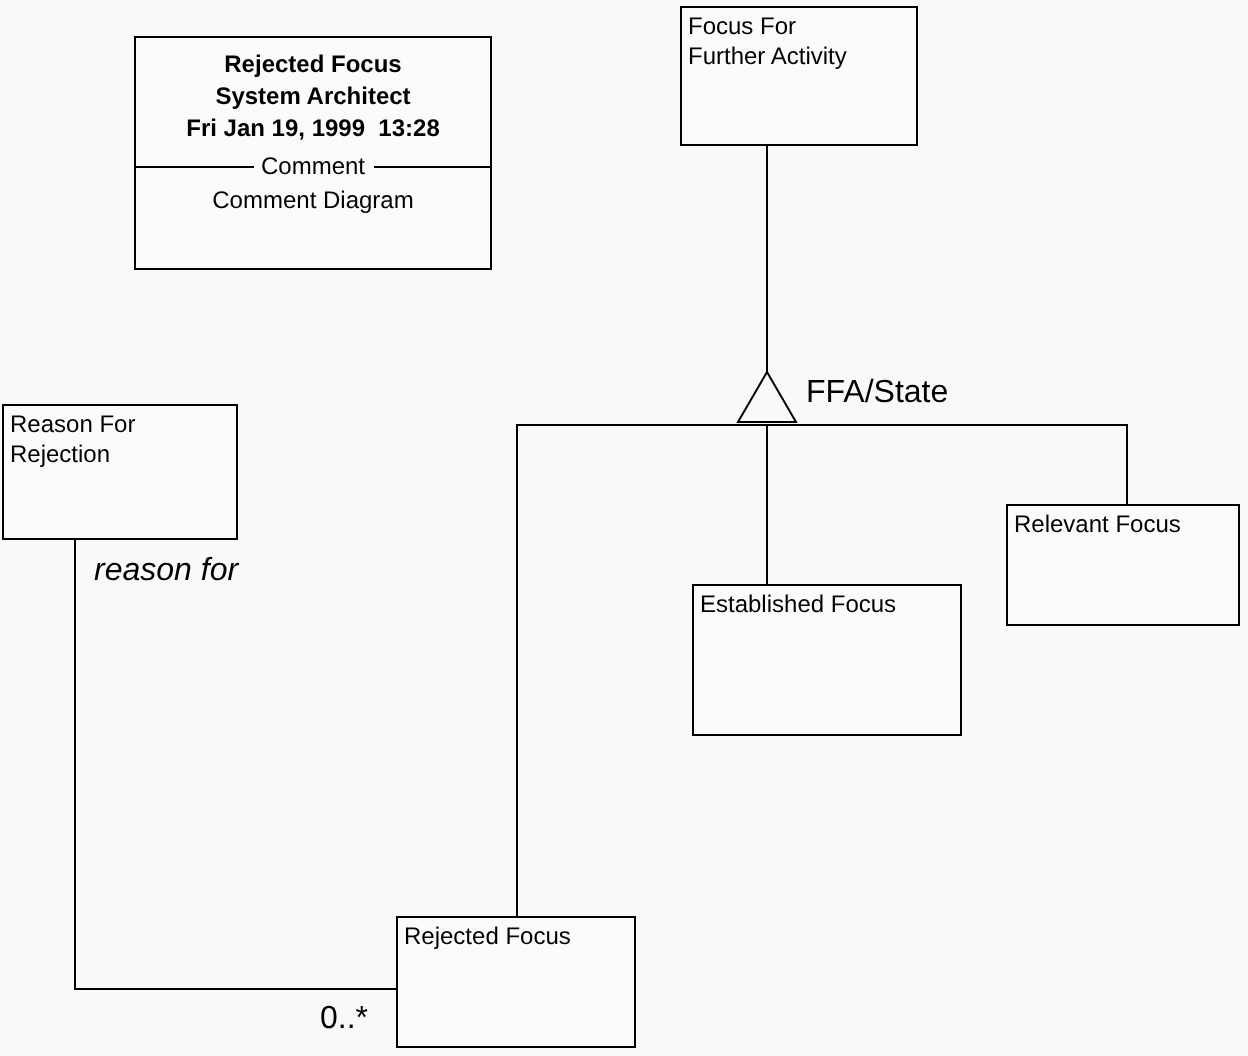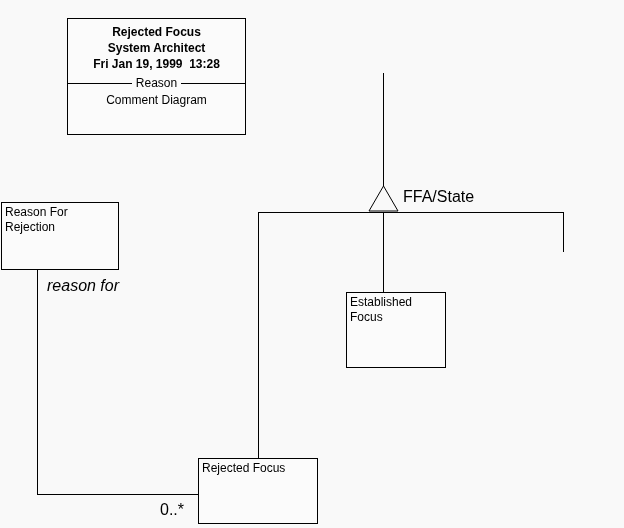--- a/index.html
+++ b/index.html
@@ -88,33 +88,40 @@
 
   <div class="lbl" style="left:403px; top:190px;">FFA/State</div>
   <div class="lbl italic" style="left:47px; top:279px;">reason for</div>
   <div class="lbl" style="left:160px; top:503px;">0..*</div>
 
   <div class="title-box">
     <div class="bold">Rejected Focus</div>
     <div class="bold">System Architect</div>
     <div class="bold pre">Fri Jan 19, 1999  13:28</div>
     <div class="divider">
-      <span>Reason</span>
+      <span>Comment</span>
     </div>
     <div>Comment Diagram</div>
   </div>
 
+  <div class="node" style="left:340px; top:3px; width:119px; height:70px;">
+    <span class="node-label">Focus For
+Further Activity</span>
+  </div>
 
   <div class="node" style="left:1px; top:202px; width:118px; height:68px;">
     <span class="node-label">Reason For
 Rejection</span>
   </div>
 
-  <div class="node" style="left:346px; top:292px; width:100px; height:76px;">
+  <div class="node" style="left:346px; top:292px; width:135px; height:76px;">
     <span class="node-label">Established Focus</span>
   </div>
 
+  <div class="node" style="left:503px; top:252px; width:117px; height:61px;">
+    <span class="node-label">Relevant Focus</span>
+  </div>
 
   <div class="node" style="left:198px; top:458px; width:120px; height:66px;">
     <span class="node-label">Rejected Focus</span>
   </div>
 
 </div>
 
 </body></html>

